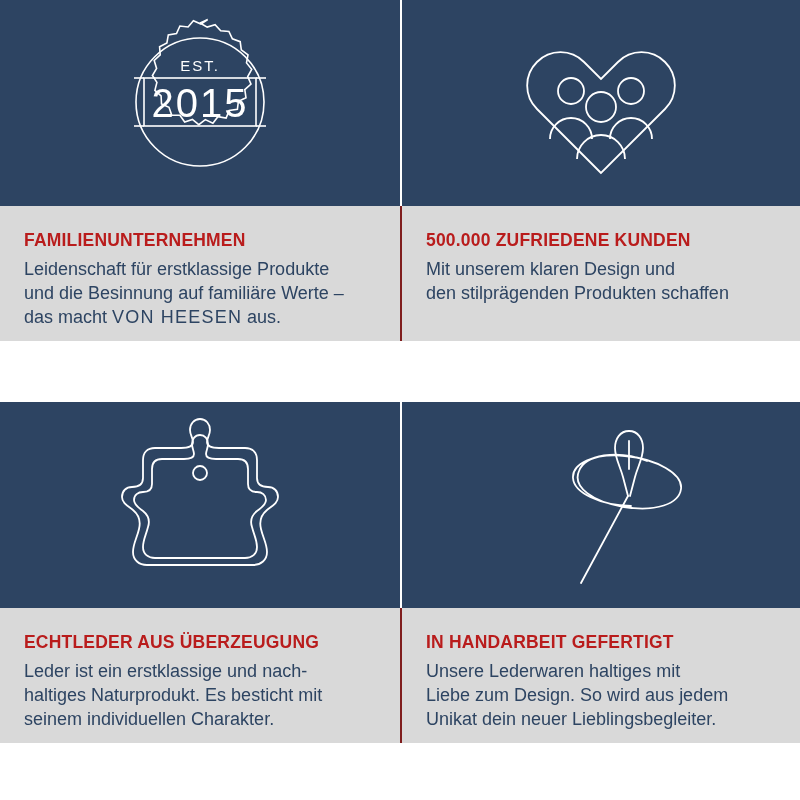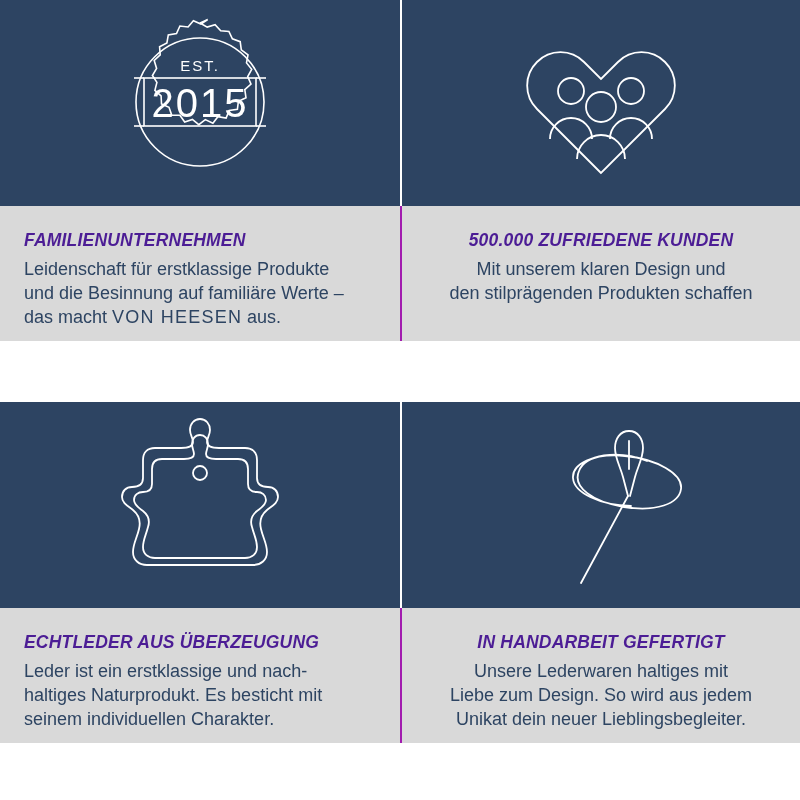--- a/index.html
+++ b/index.html
@@ -35,29 +35,28 @@
     position: relative;
   }
   .cell.right .icon-area { border-left: 2px solid #ffffff; }
   .cell.bottom .icon-area { border-top: 2px solid #ffffff; }
   .text-area {
     height: 135px;
     background: #d9d9d9;
     padding: 24px 24px 0 24px;
     box-sizing: border-box;
   }
-  .cell.right .text-area { border-left: 2px solid #a21caf; text-align: center; }
+  .cell.right .text-area { border-left: 2px solid #7f1d1d; }
   .title {
-    color: #4c1d95;
+    color: #b91c1c;
     font-weight: bold;
     font-size: 17.5px;
     letter-spacing: 0.2px;
     margin: 0 0 7px 0;
     white-space: nowrap;
-    font-style: italic;
   }
   .body {
     color: #2d4462;
     font-size: 18px;
     line-height: 1.33;
     margin: 0;
   }
   .body .spaced {
     letter-spacing: 1.2px;
     margin-top: 7px;

